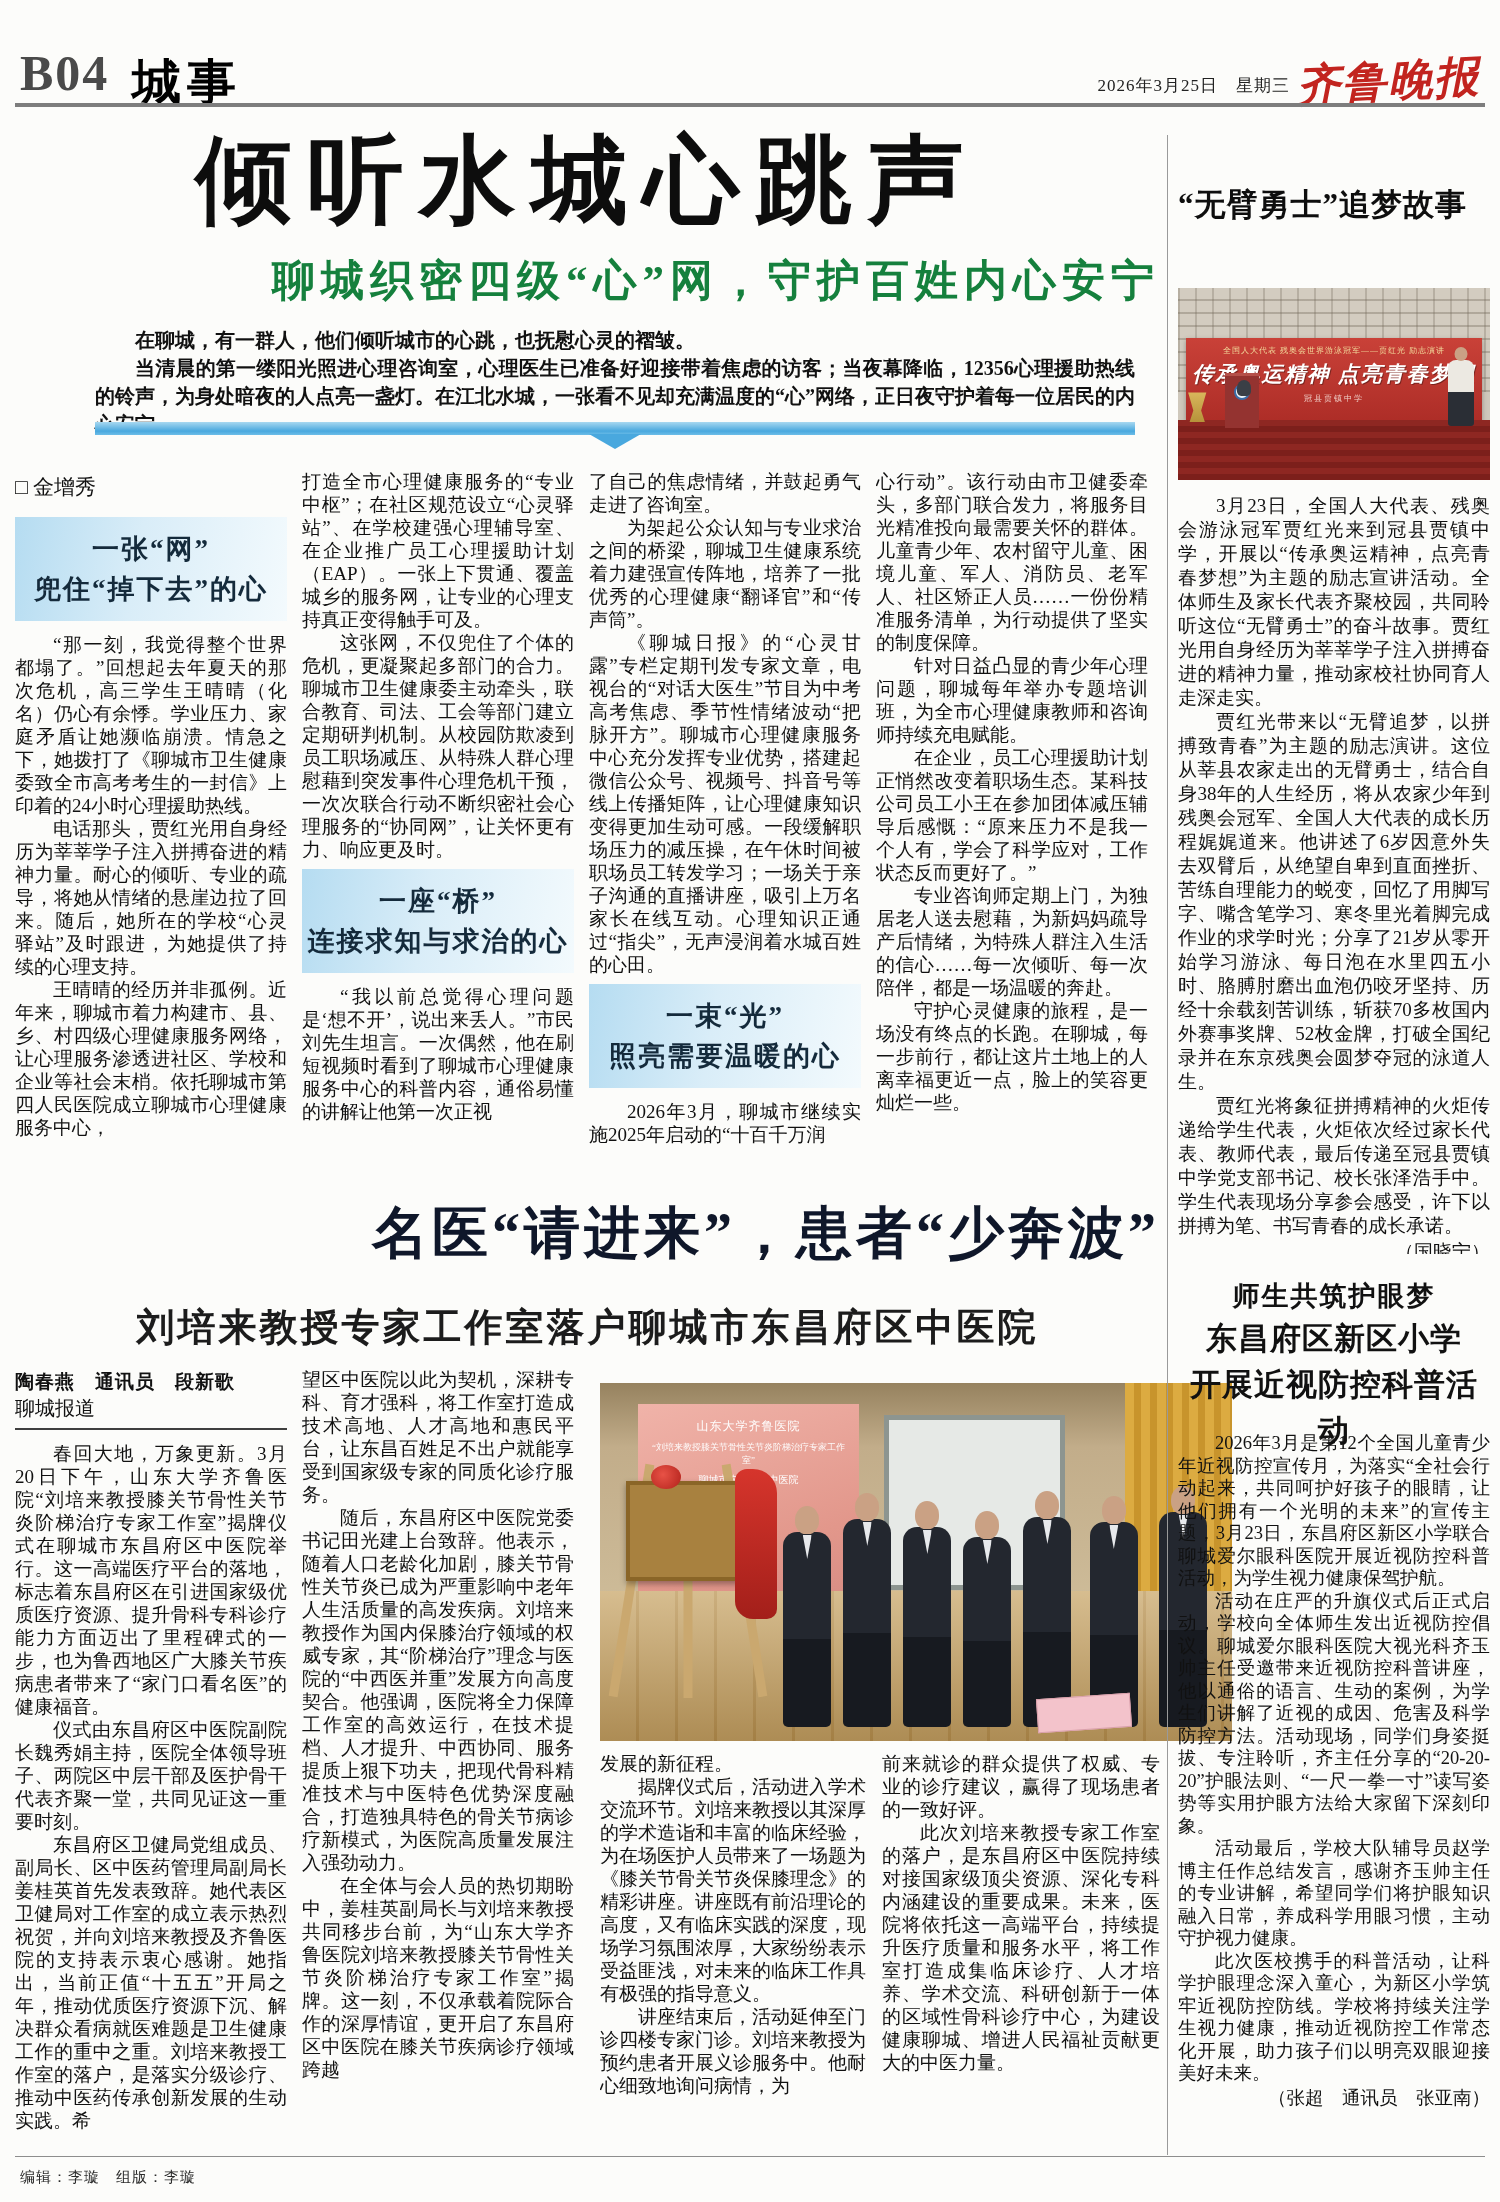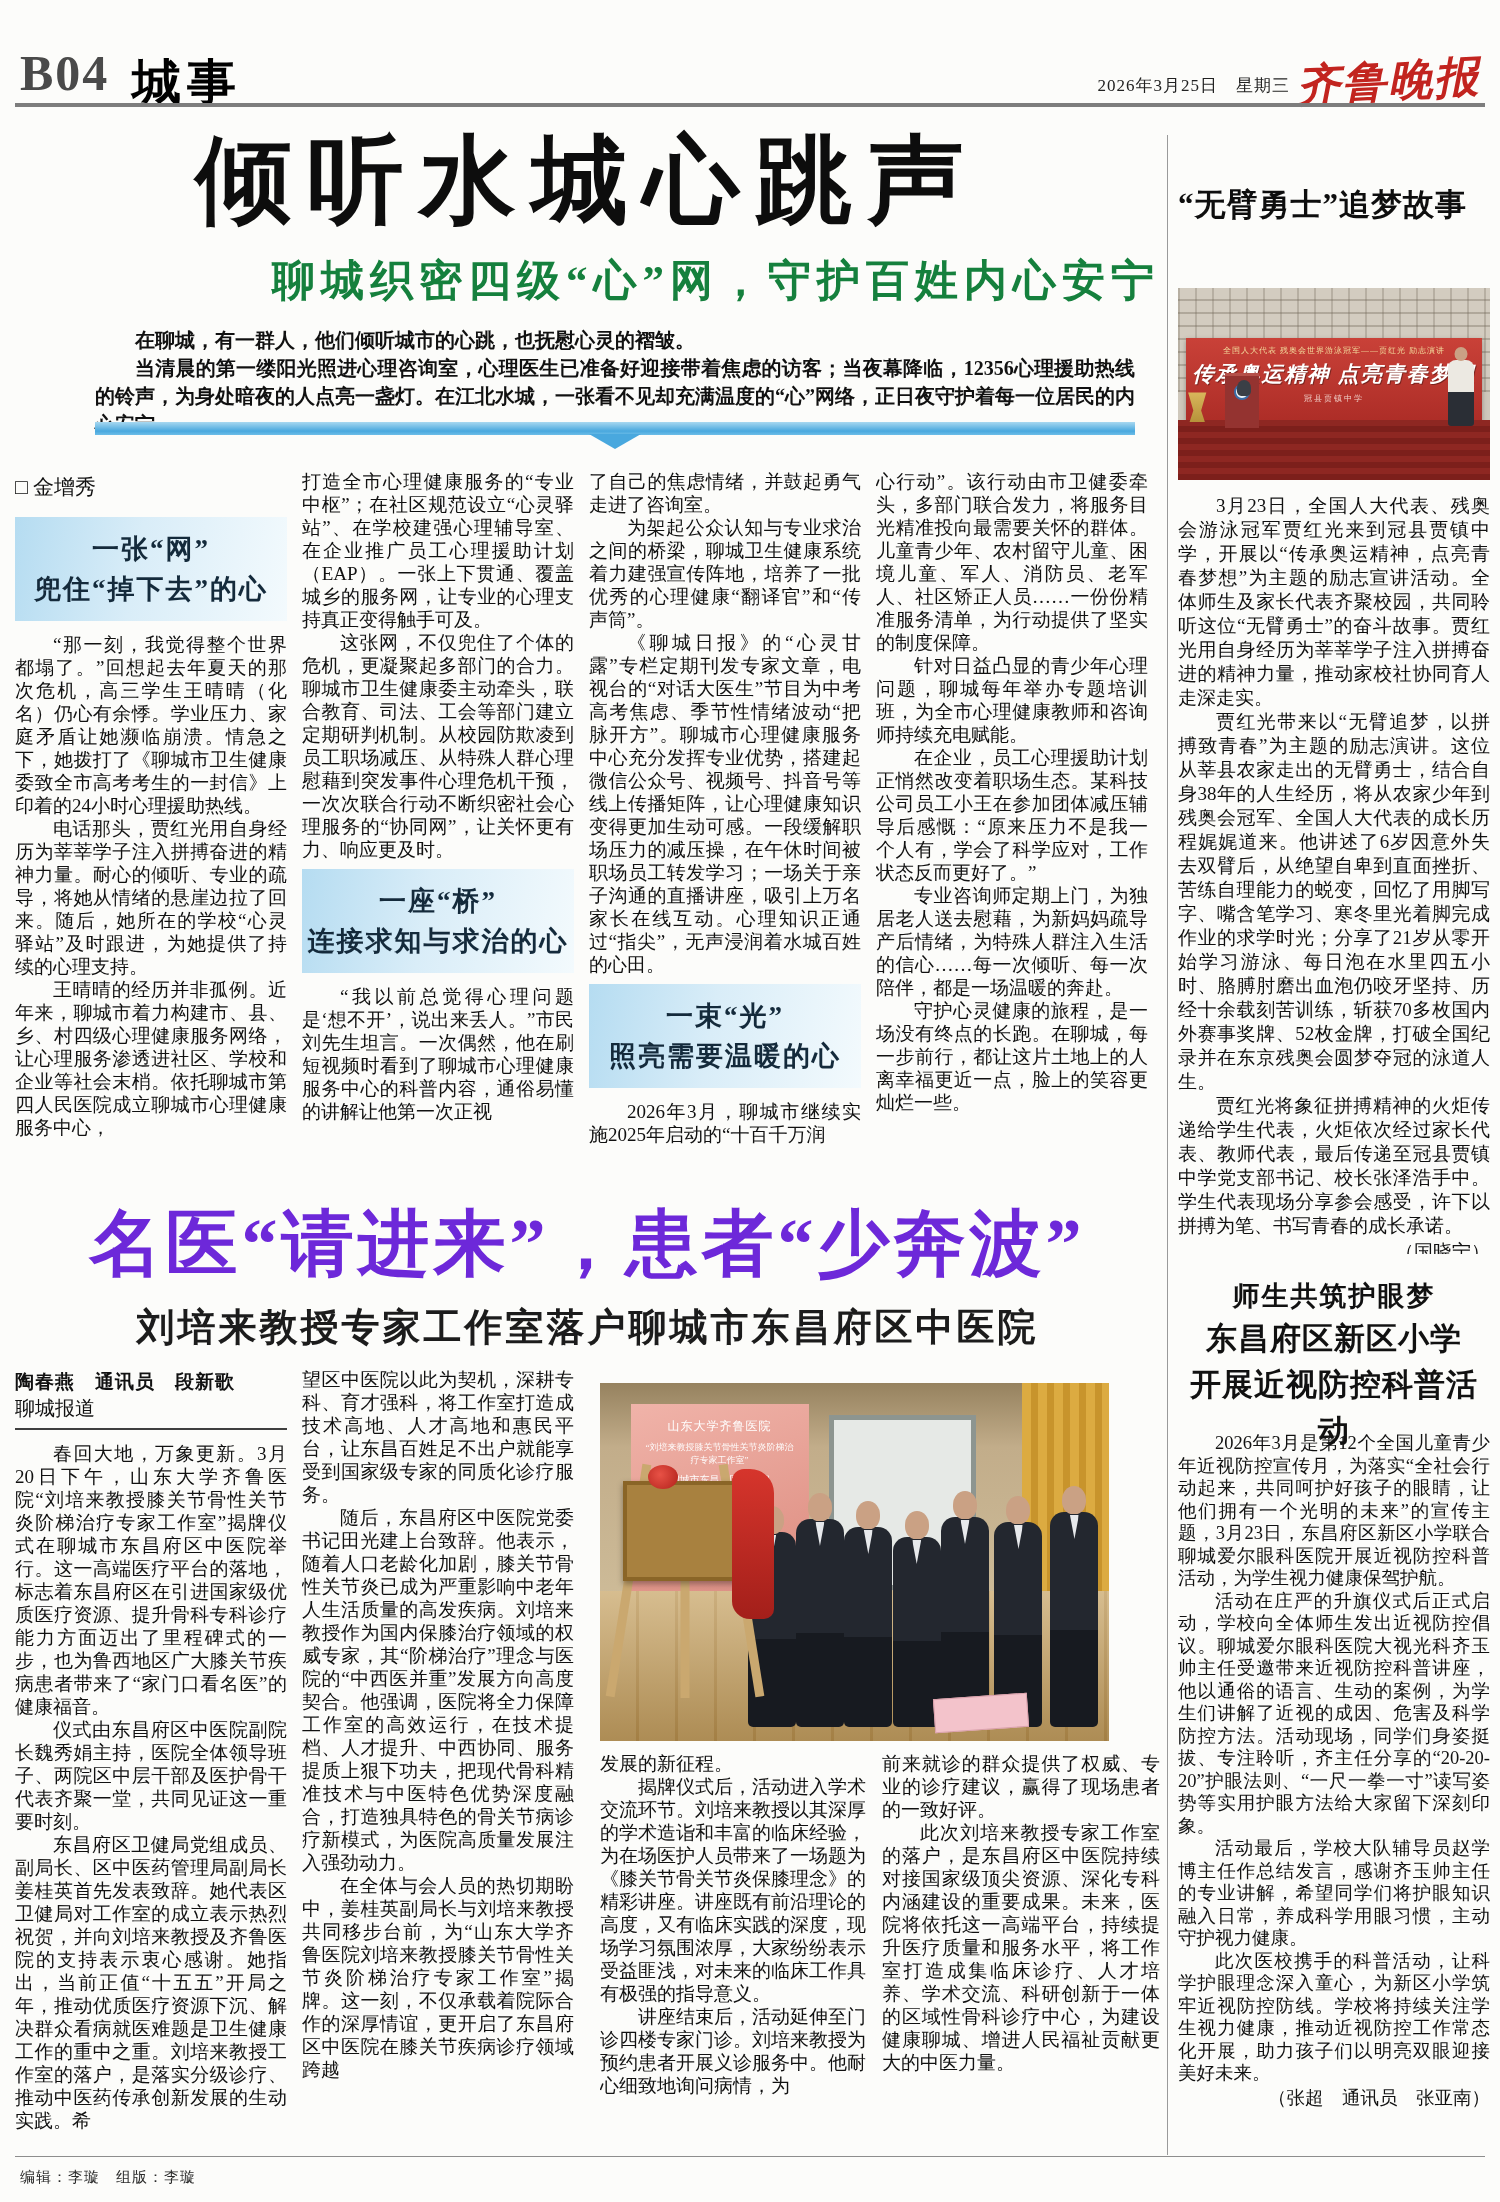--- a/index.html
+++ b/index.html
@@ -32,34 +32,34 @@
   .tcol{top:470px;height:700px;}
   .t1{left:15px;} .t2{left:302px;} .t3{left:589px;} .t4{left:876px;}
   .para{margin:0;text-align:justify;text-indent:2em;}
   .para.cont{text-indent:0;}
   .para.sig{text-align:right;text-indent:0;margin-top:2px;}
   .para.author{text-indent:0;font-size:21px;margin:6px 0 18px;}
   .sec-head{margin:8px 0 12px;padding:12px 2px;text-align:center;font-weight:800;color:#142a3b;
             background:linear-gradient(100deg,#b5dcf1 0%,#d9edf8 45%,#f3fafd 100%);}
   .sec-head div{font-size:27px;line-height:40px;letter-spacing:2px;}
 
-  .k-headline{position:absolute;left:15px;top:1196px;width:1145px;text-align:center;
-              font-size:72px;font-weight:900;letter-spacing:4px;color:#6d28d9;}
+  .k-headline{position:absolute;left:15px;top:1196px;width:1145px;text-align:right;
+              font-size:56px;font-weight:900;letter-spacing:4px;color:#0f172a;}
   .k-subtitle{position:absolute;left:15px;top:1302px;width:1145px;text-align:center;
               font-size:38px;font-weight:600;letter-spacing:3px;color:#1c1c1c;}
   .bcol{top:1368px;height:790px;}
   .b1{left:15px;} .b2{left:302px;}
   .b3{left:600px;top:1752px;height:406px;width:266px;}
   .b4{left:882px;top:1752px;height:406px;width:278px;}
   .byline{border-bottom:2px solid #3f3f3f;padding:2px 0 8px;margin-bottom:12px;}
   .byline div:first-child{font-size:19px;font-weight:700;letter-spacing:1px;}
   .byline div + div{font-size:20px;margin-top:4px;}
 
   
-  .photo2{position:absolute;left:600px;top:1383px;width:509px;height:358px;overflow:hidden;background:#f0abfc;}
+  .photo2{position:absolute;left:600px;top:1383px;width:632px;height:358px;overflow:hidden;background:#f0abfc;}
   .p2-wall{position:absolute;left:0;right:0;top:0;height:60%;background:linear-gradient(180deg,#96825f,#c2ad8a 30%,#cdbb98);}
   .p2-curtain{position:absolute;right:0;top:0;width:17%;height:64%;
       background:repeating-linear-gradient(90deg,#dcab41 0 9px,#c8942c 9px 16px);}
   .p2-screen{position:absolute;left:45%;top:9%;width:27%;height:46%;background:#e6e9e6;border:5px solid #8d9590;}
   .p2-redscreen{position:absolute;left:6%;top:6%;width:35%;height:55%;
       background:linear-gradient(160deg,#f0b3a9,#e2978b 70%,#d88d84);
       color:#fff;text-align:center;padding-top:14px;box-sizing:border-box;}
   .p2-redscreen .rs1{font-size:12px;letter-spacing:1px;margin-bottom:6px;}
   .p2-redscreen .rs2{font-size:9px;line-height:13px;padding:0 12px;opacity:.95;}
   .p2-redscreen .rs3{font-size:10px;margin-top:6px;}

